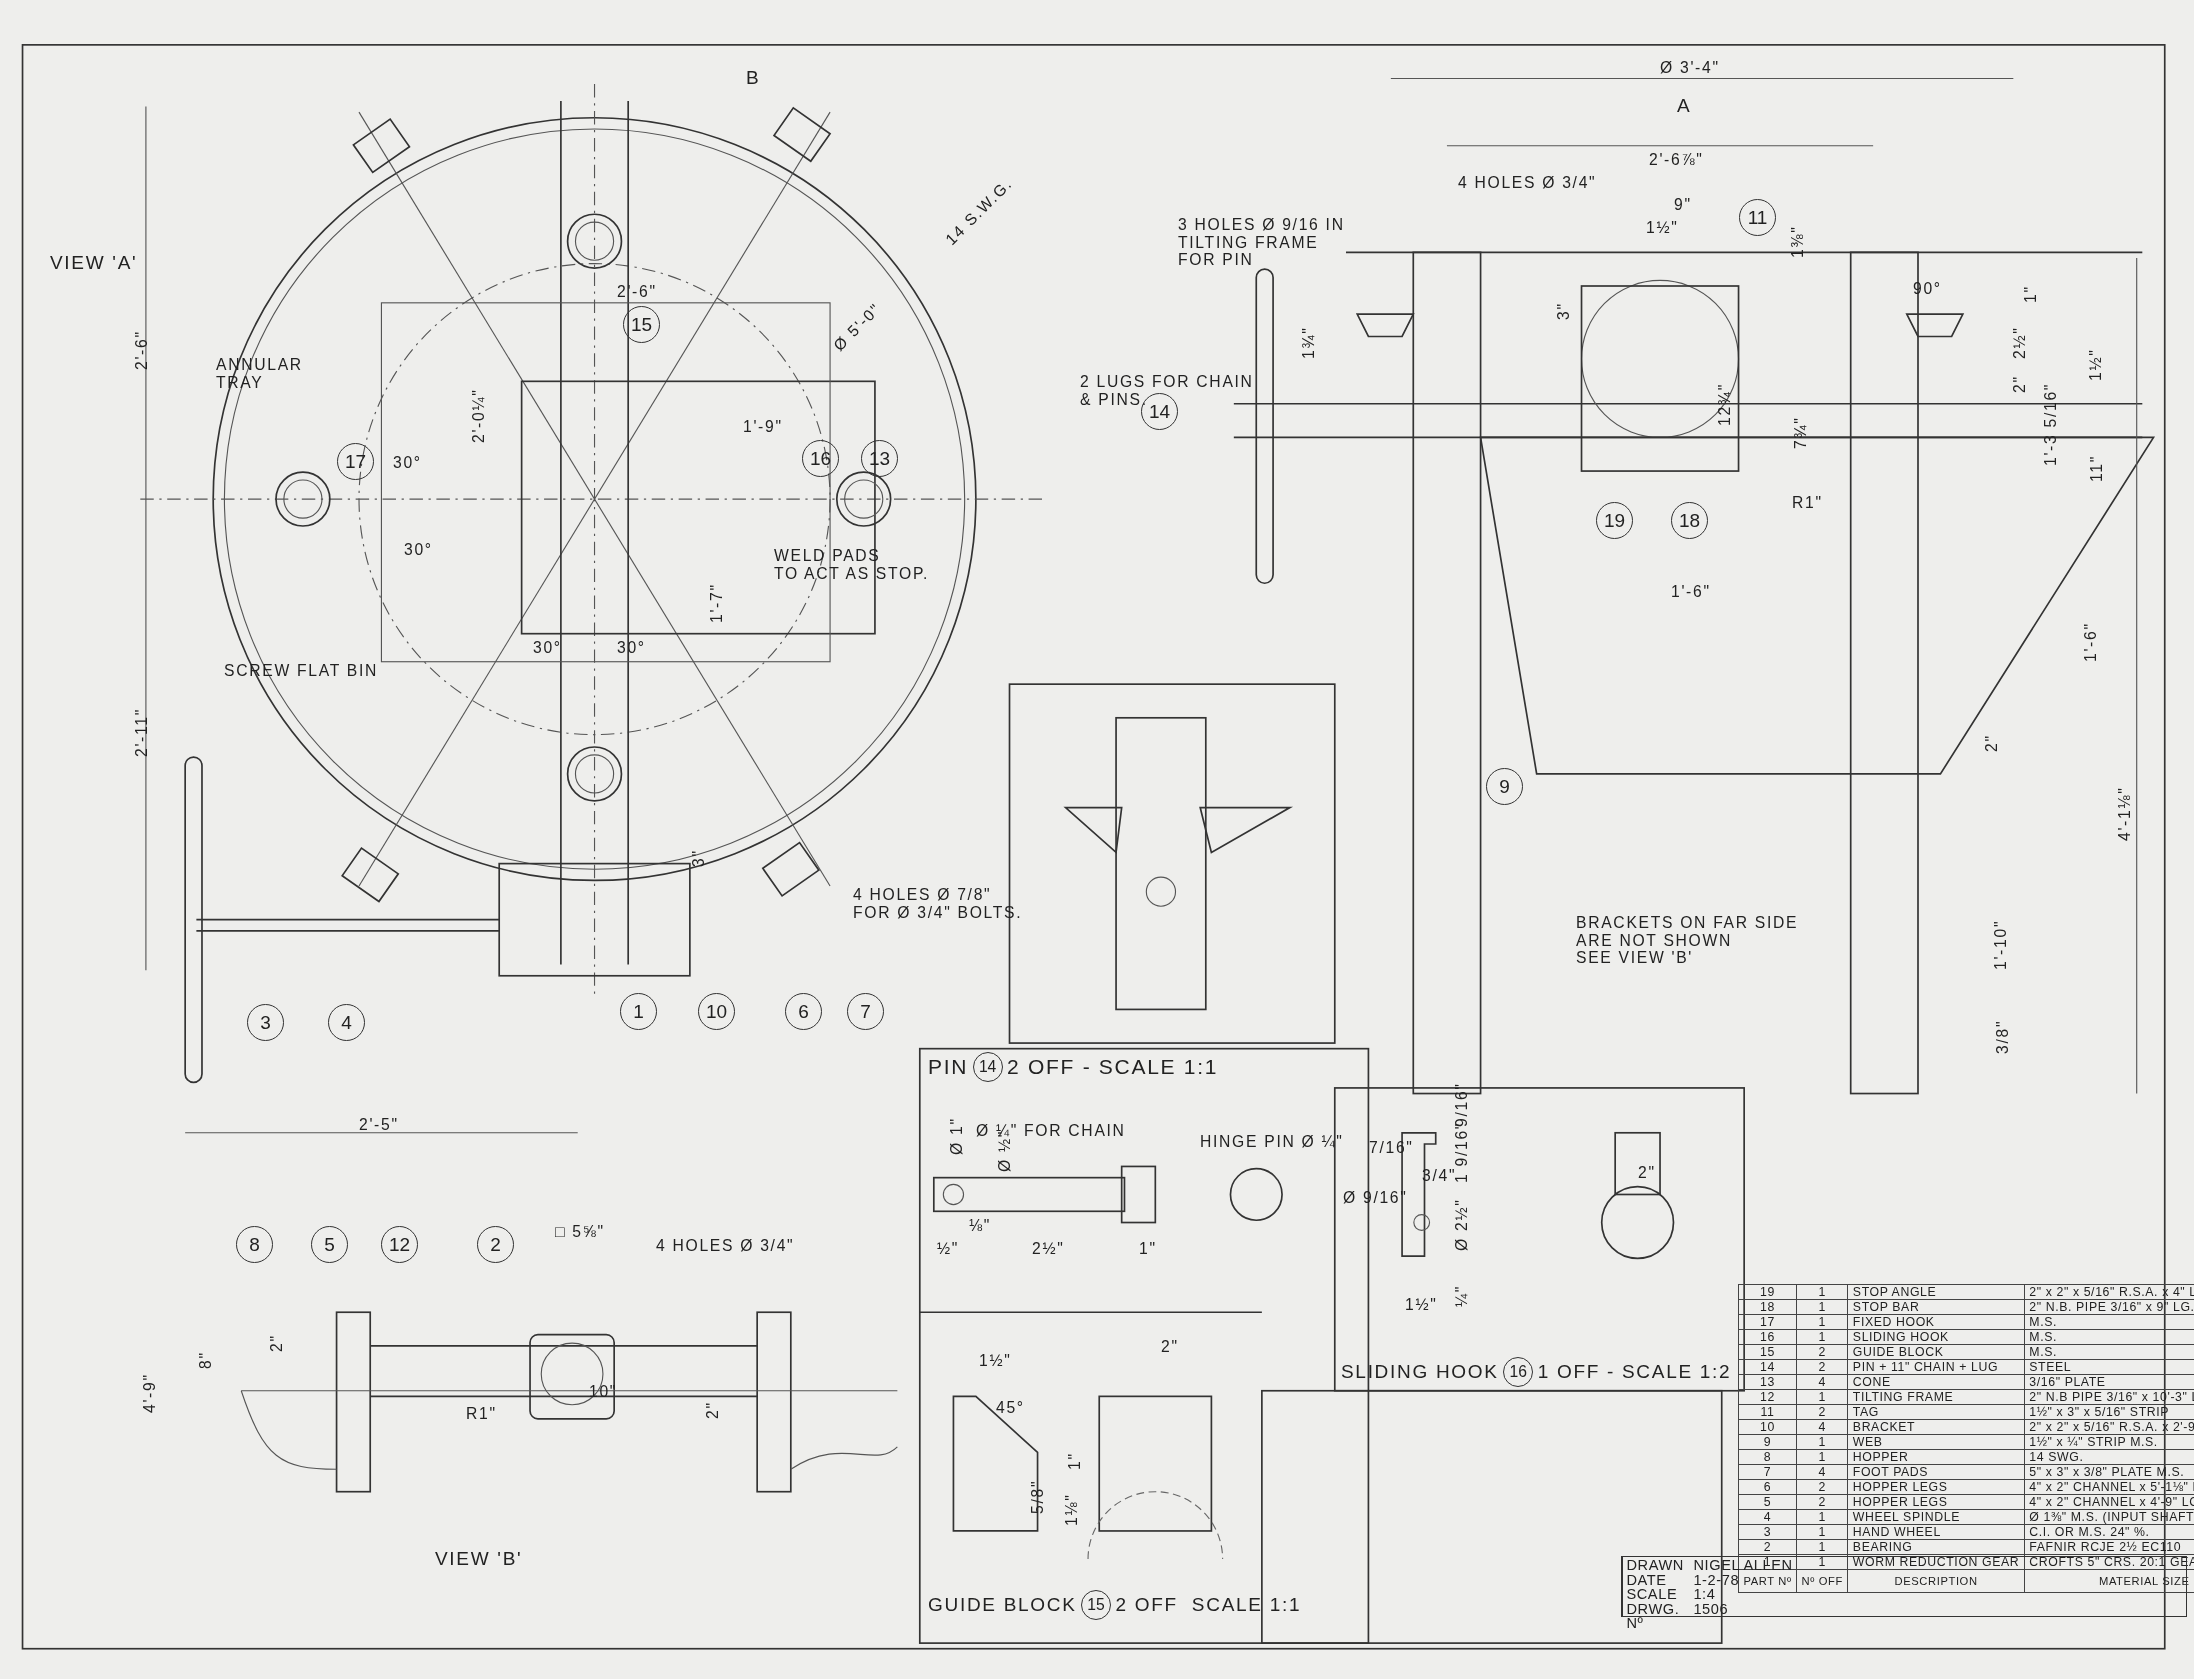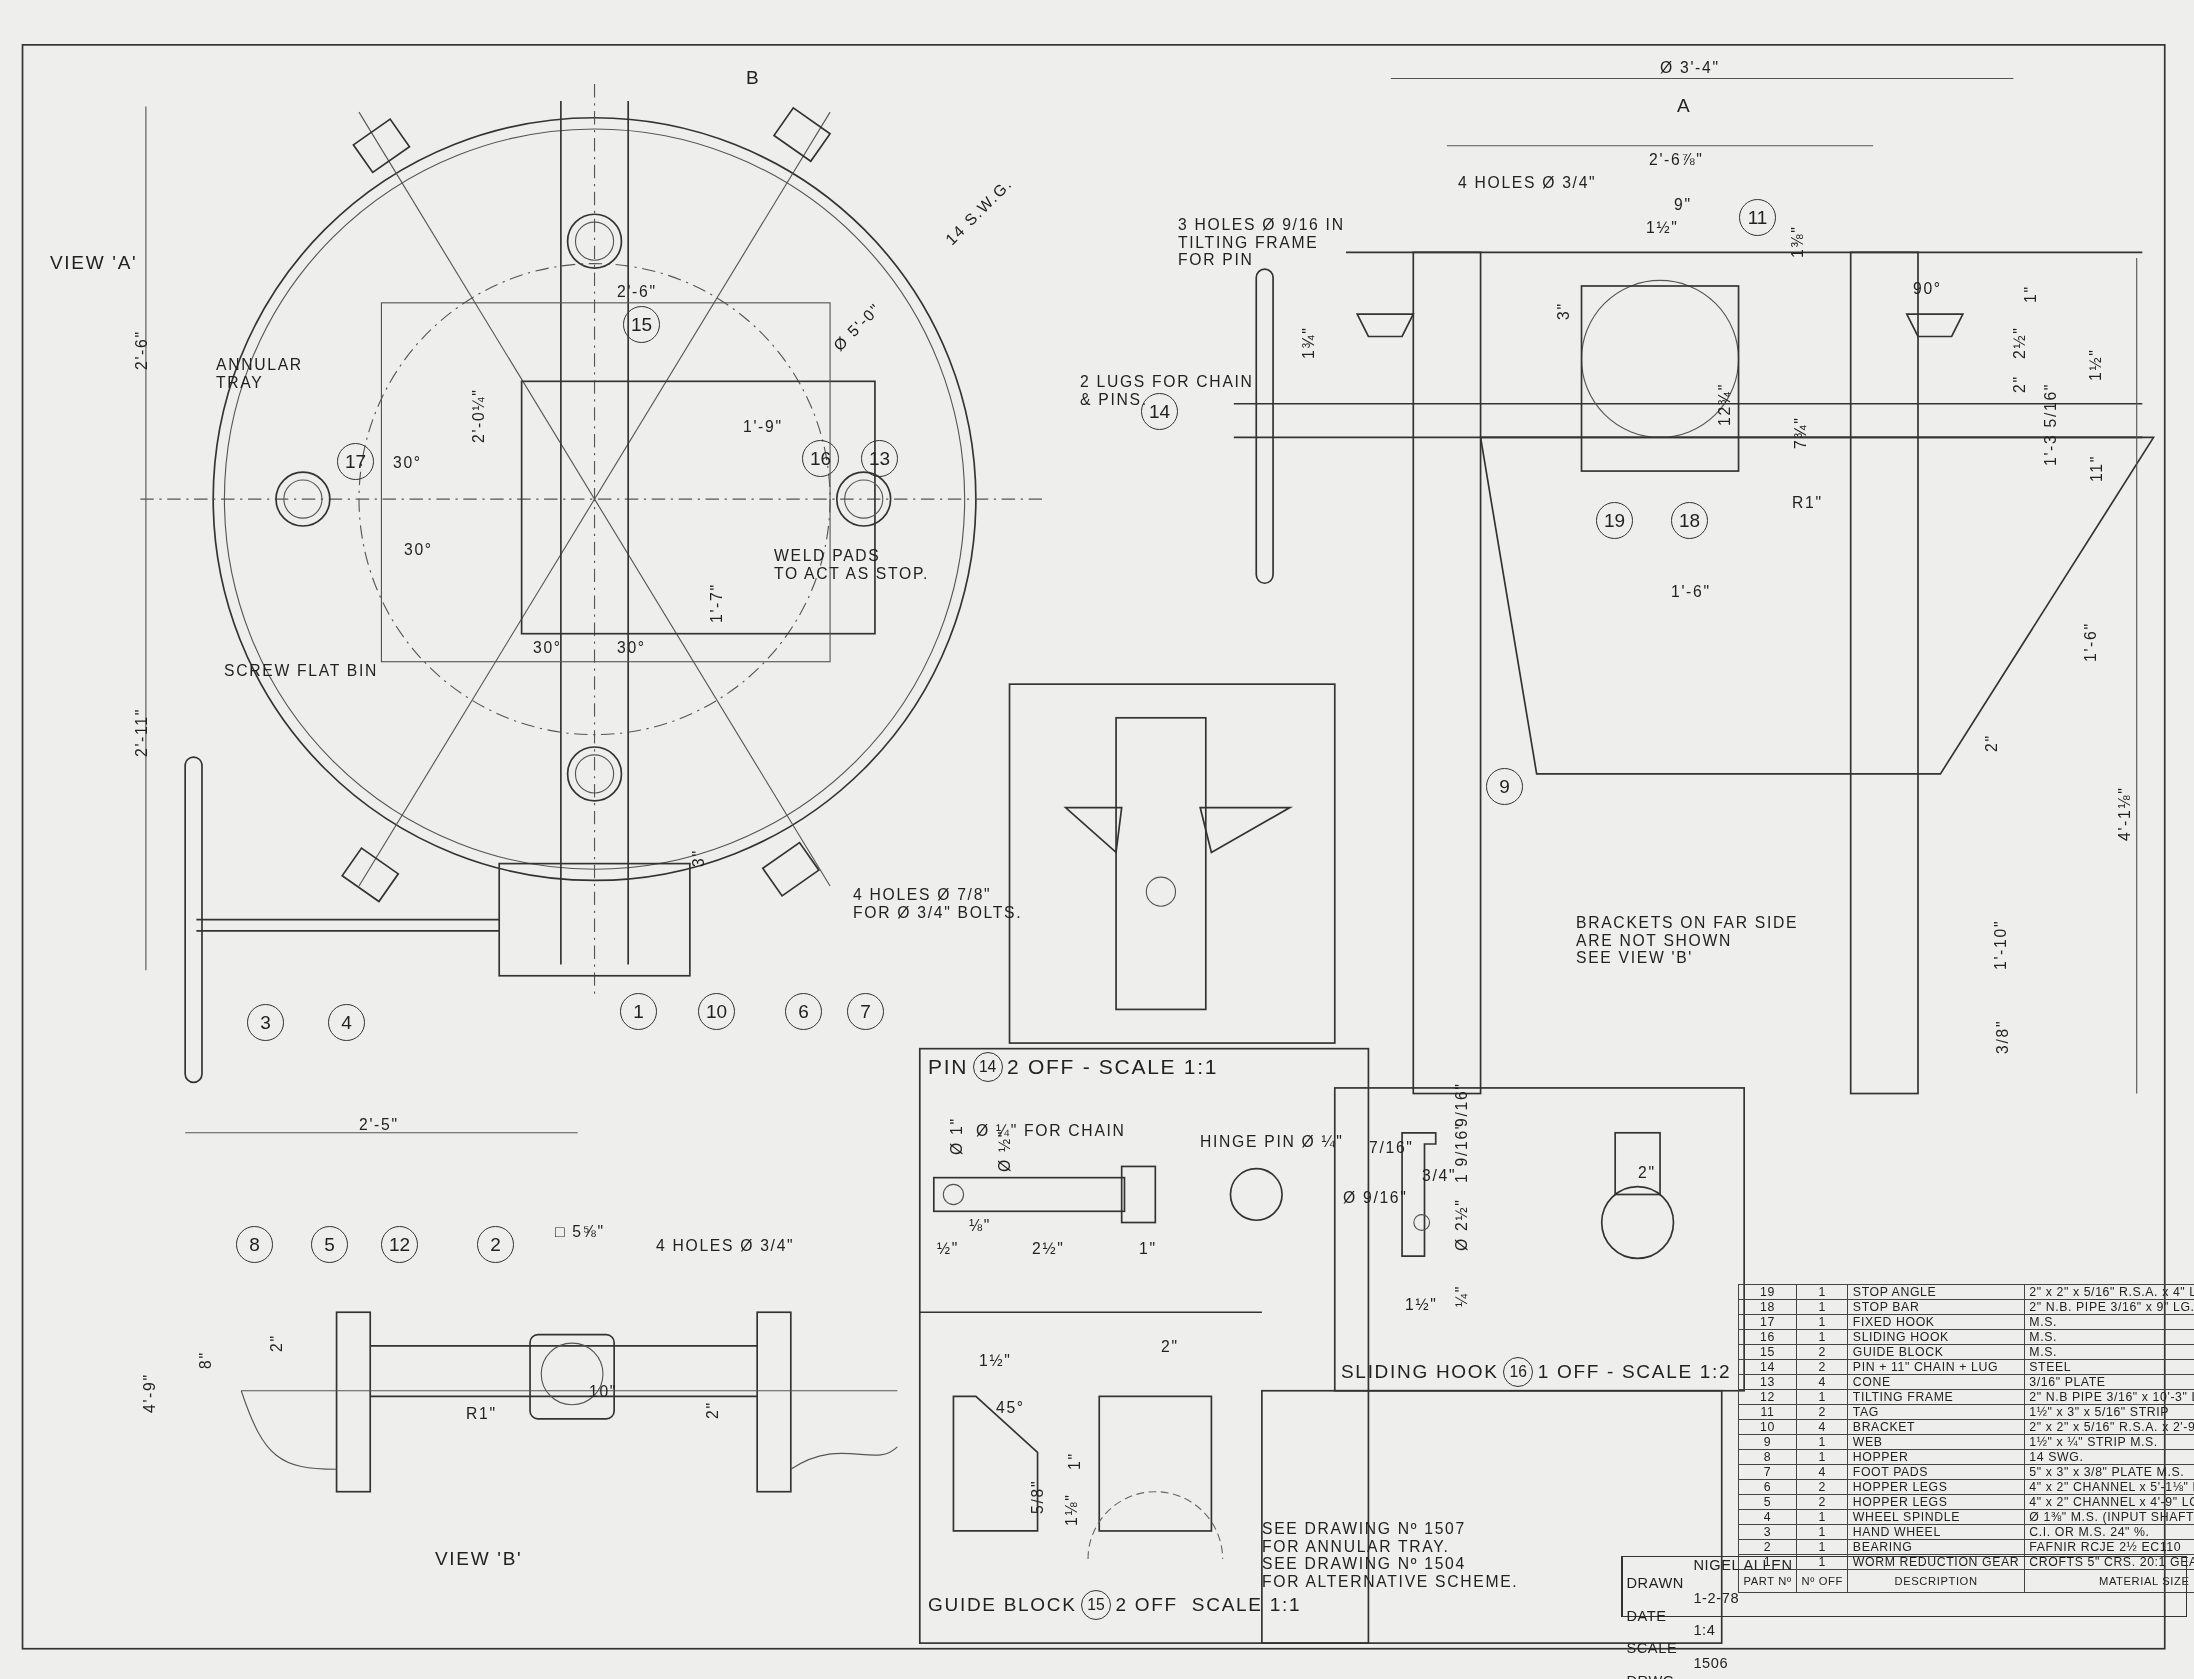--- a/index.html
+++ b/index.html
@@ -27,21 +27,21 @@
   .parts td { border: 1.1px solid #444; padding: 0 4.5px; height: 12.3px; white-space: nowrap; }
   .parts td.c1 { width: 25px; text-align: center; }
   .parts td.c2 { width: 22.4px; text-align: center; }
   .parts td.c3 { width: 151px; }
   .parts tr.hdr td { height: 22.4px; font-size: 11.2px; text-align: center; }
   .title { position: absolute; left: 1621px; top: 1556px; width: 564px; height: 59px;
            border: 1.7px solid #333; display: flex; }
   .title .main { flex: 1; padding: 15.7px 0 0 17px; font-size: 17px; letter-spacing: 1.7px; line-height: 1.2; }
   .title .meta { width: 168px; border-left: 1.7px solid #333; padding: 1.1px 3.4px; font-size: 14.6px; letter-spacing: 0.6px; line-height: 1.0; }
   .title .meta div { display: flex; }
-  .title .meta span.k { width: 67px; display: inline-block; margin-top: 18px; }
+  .title .meta span.k { width: 67px; display: inline-block; }
 </style>
 </head>
 <body>
 
 <div class="sheet">
 <svg width="2194" height="1679" viewBox="0 0 3912 2994">
 
   <rect x="40" y="80" width="3820" height="2860" class="ln"></rect>
 
   <circle cx="1060" cy="890" r="680" class="ln"></circle>
@@ -251,24 +251,20 @@
 <div class="t s28 rot90" style="left:197px;top:1369px">8"</div>
 <div class="t s28 rot90" style="left:268px;top:1352px">2"</div>
 <div class="t s28 rot90" style="left:704px;top:1419px">2"</div>
 <div class="t s28" style="left:589px;top:1383px">10"</div>
 <div class="t s28" style="left:466px;top:1405px">R1"</div>
 <div class="bal" style="left:236px;top:1226px">8</div>
 <div class="bal" style="left:311px;top:1226px">5</div>
 <div class="bal" style="left:381px;top:1226px">12</div>
 <div class="bal" style="left:477px;top:1226px">2</div>
 
-<div class="t s28" style="left:1262px;top:1520px">SEE DRAWING Nº 1507
-FOR ANNULAR TRAY.
-SEE DRAWING Nº 1504
-FOR ALTERNATIVE SCHEME.</div>
 
 <table class="parts">
   <tbody id="parts-body">
         <tr>
           <td class="c1">19</td>
           <td class="c2">1</td>
           <td class="c3">STOP ANGLE</td>
           <td class="c4">2" x 2" x 5/16" R.S.A. x 4" LG.</td>
         </tr>
         <tr>

